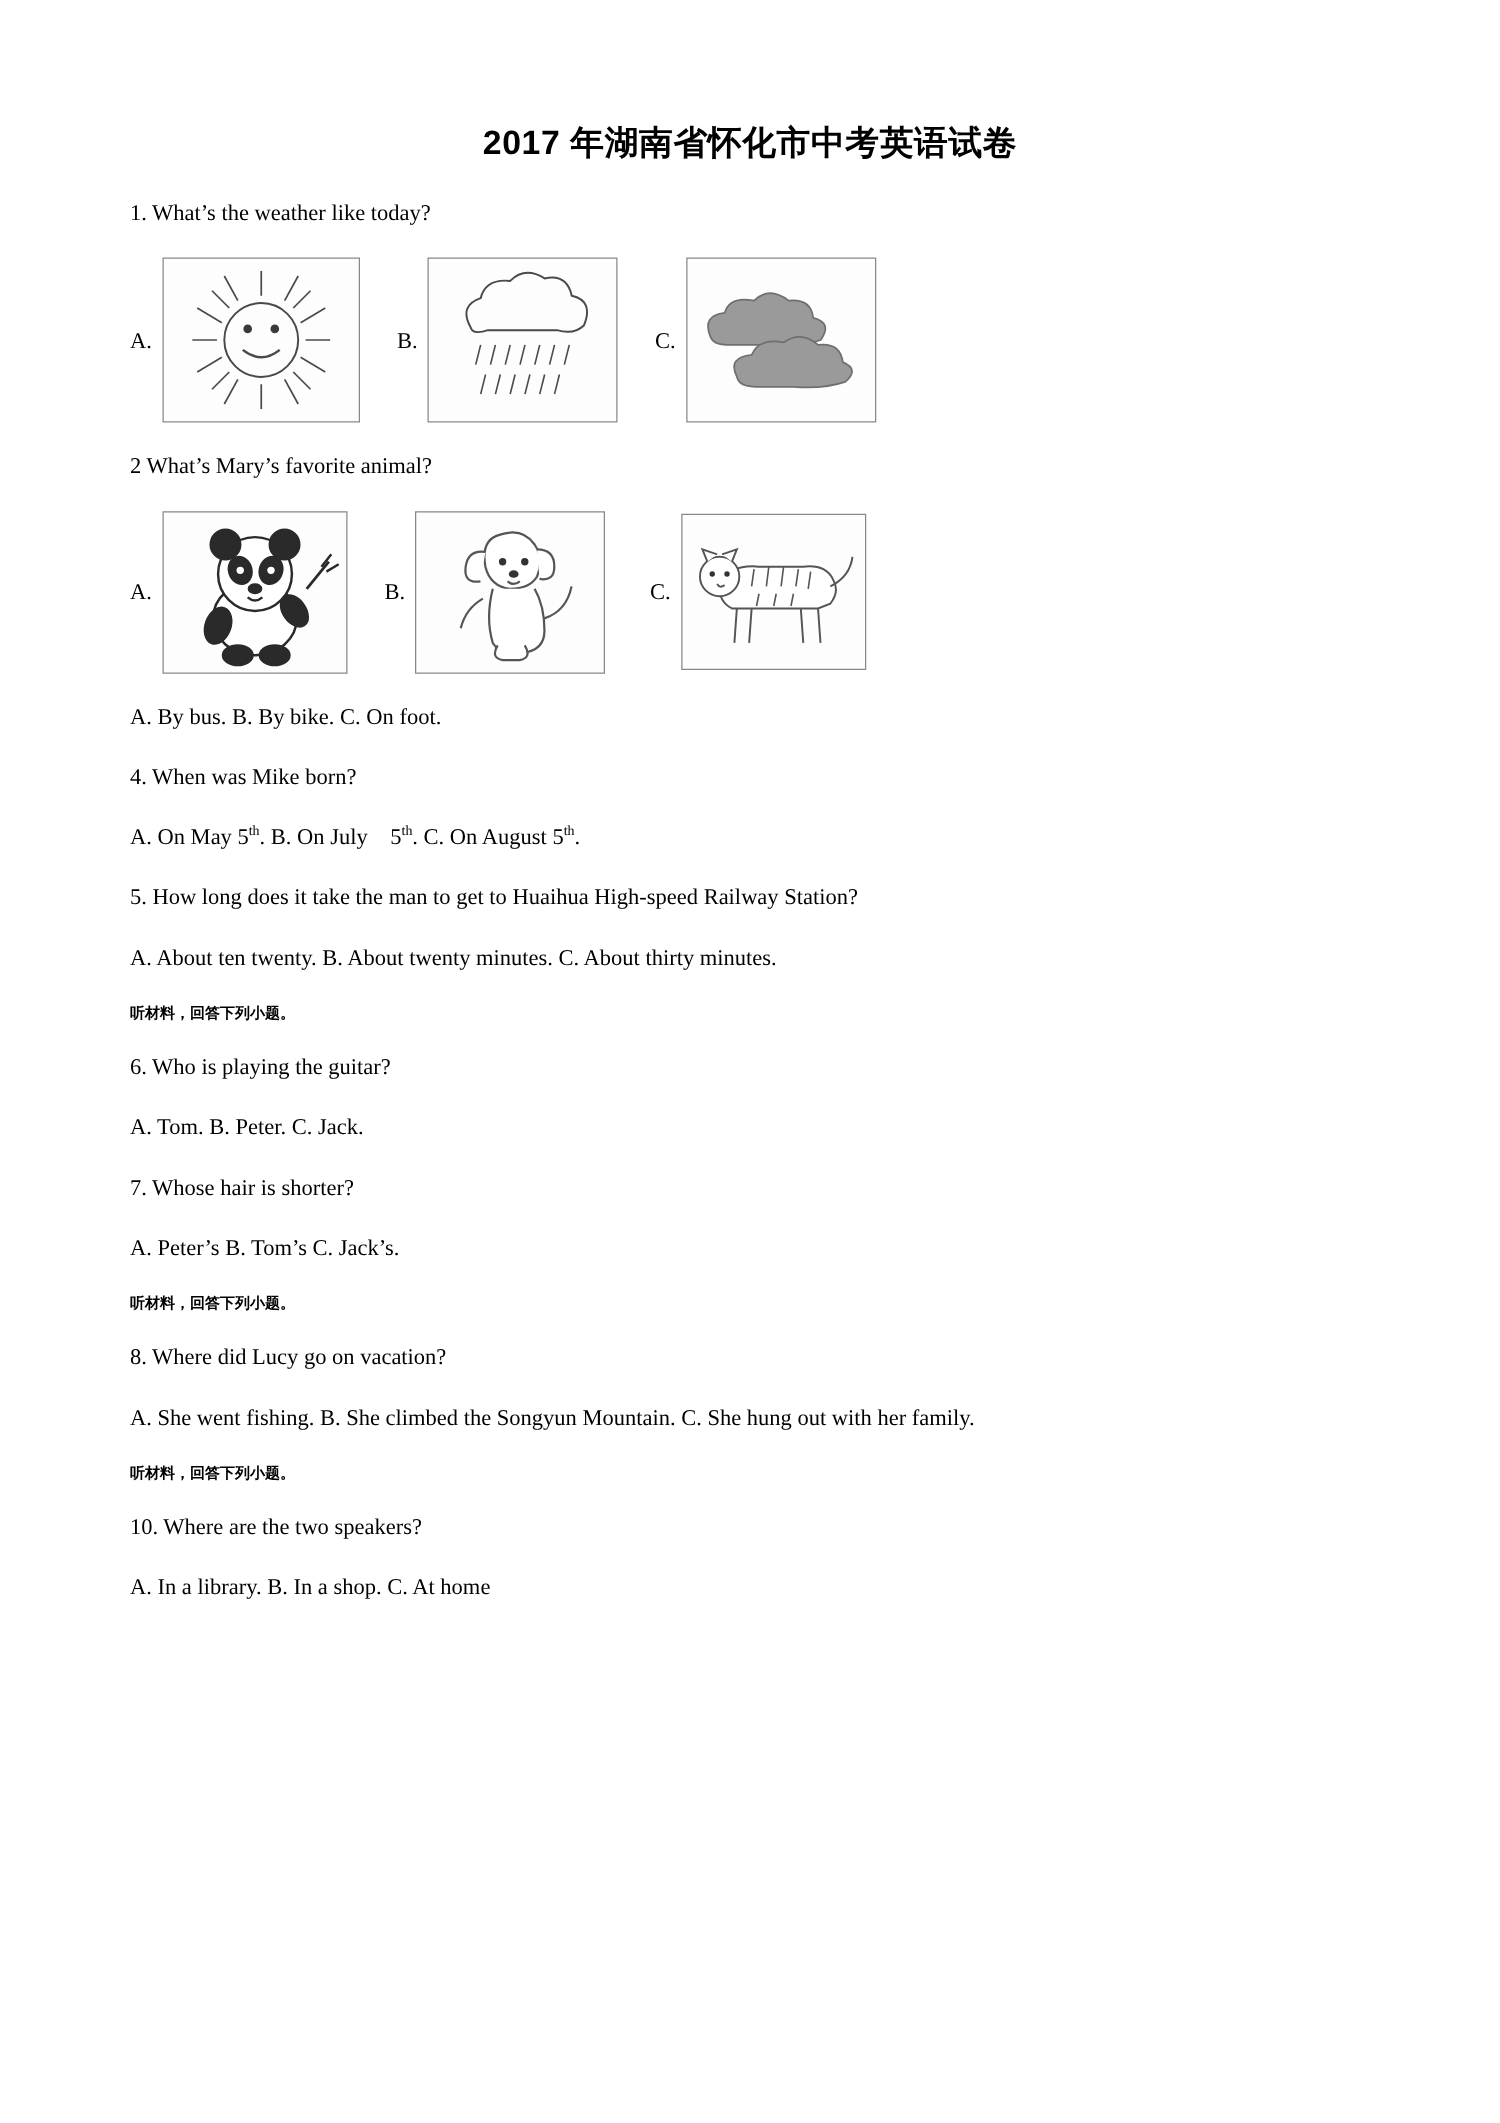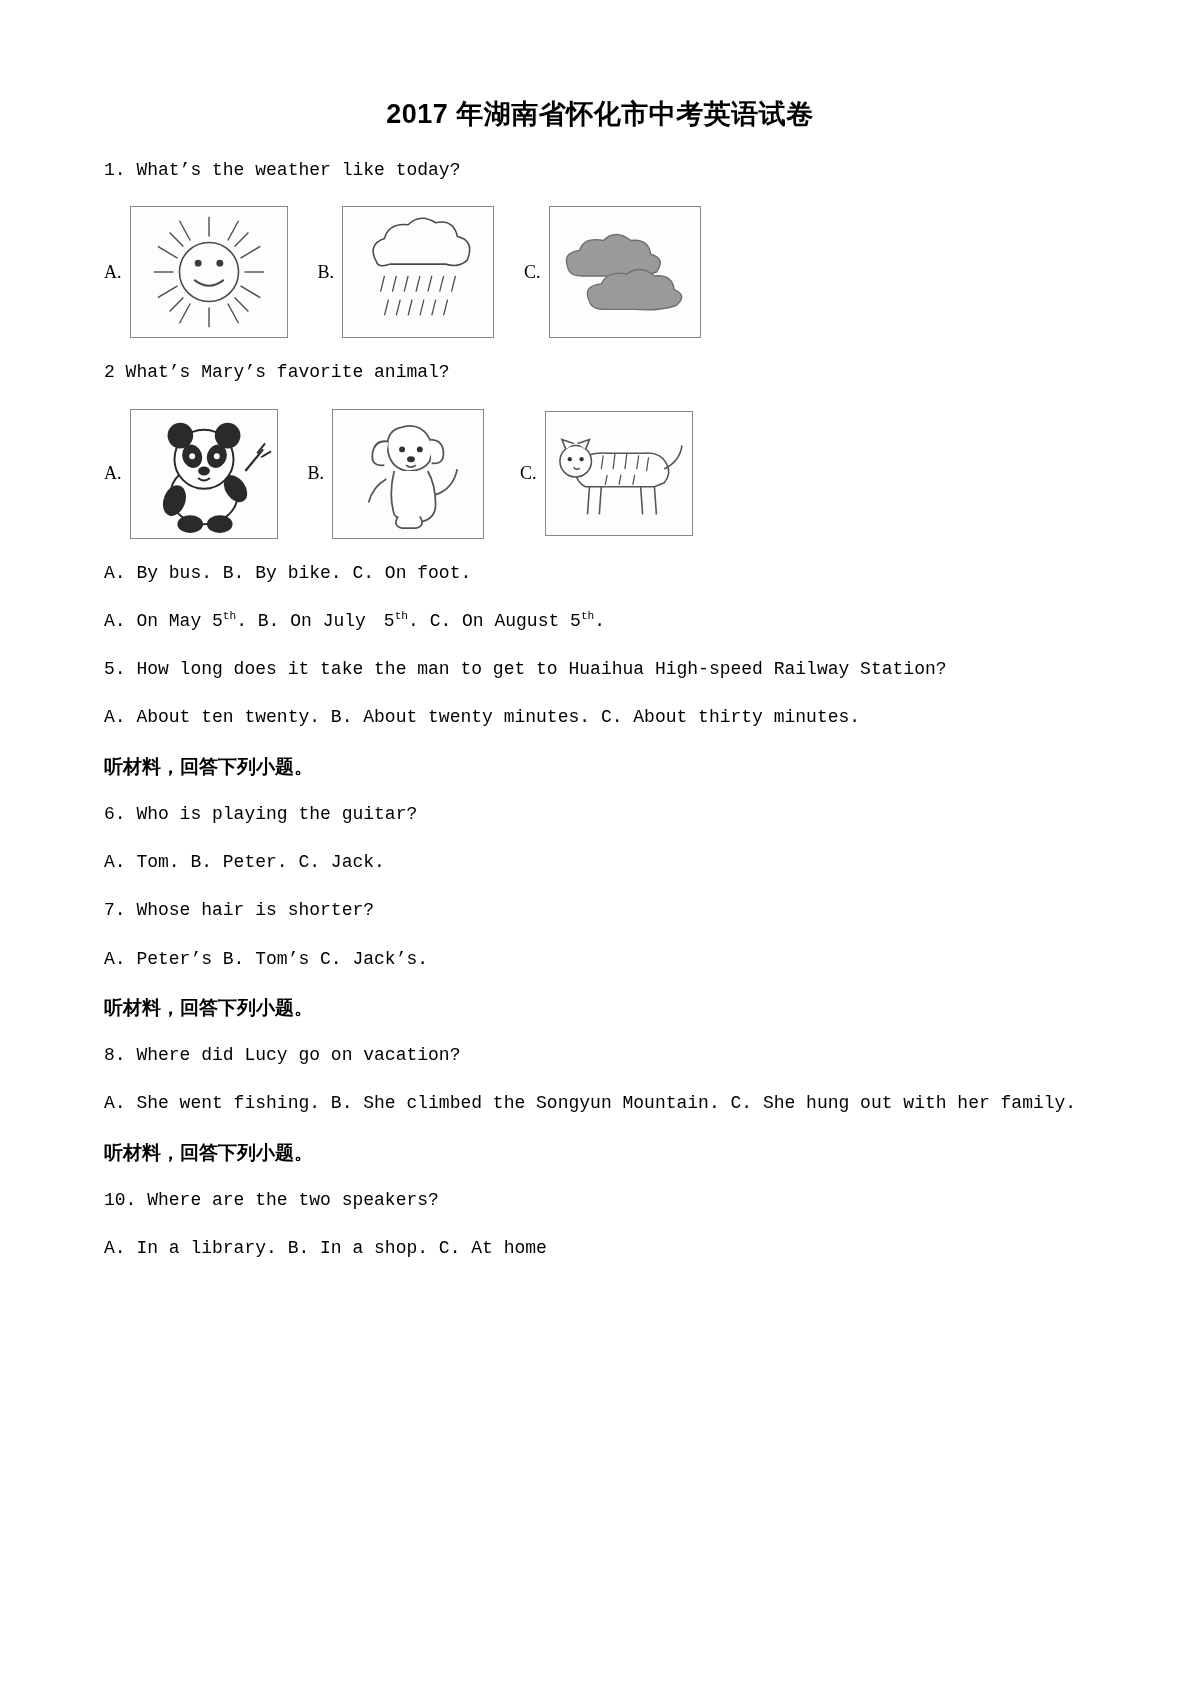--- a/index.html
+++ b/index.html
@@ -33,26 +33,25 @@
   .section-head {
     font-family: "Liberation Sans", sans-serif;
     font-size: 20px;
     margin: 0 0 20px 0;
     letter-spacing: 0.5px;
   }
   .q-line {
     font-size: 18px;
     line-height: 1.35;
     margin: 0 0 24px 0;
-    font-family: Liberation Mono, monospace;
   }
   .cn-bold {
     font-family: Liberation Mono, monospace;
     font-weight: bold;
-    font-size: 19px;
+    font-size: 12px;
     margin: 0 0 22px 0;
   }
   .pic-row {
     display: flex;
     align-items: center;
     margin: 0 0 22px 0;
   }
   .pic-row .opt-label {
     font-size: 18px;
     margin-right: 8px;
@@ -222,20 +221,21 @@
             <path d="M58 44 L56 58 M70 42 L68 58 M82 42 L80 58 M94 44 L92 58 M104 46 L102 60"></path>
             <path d="M62 64 L60 74 M76 64 L74 74 M90 64 L88 74"></path>
           </g>
         </g>
       </svg>
     </span>
   </div>
 
   <div class="q-line">A. By bus. B. By bike. C. On foot.</div>
 
+  <div class="q-line">4. When was Mike born?</div>
   <div class="q-line">
     <span>A. On May 5</span><sup>th</sup><span>. B. On July</span><span class="gap-sm"></span><span>5</span><sup>th</sup><span>. C. On August 5</span><sup>th</sup><span>.</span>
   </div>
 
   <div class="q-line">5. How long does it take the man to get to Huaihua High-speed Railway Station?</div>
   <div class="q-line">A. About ten twenty. B. About twenty minutes. C. About thirty minutes.</div>
 
   <div class="cn-bold">听材料，回答下列小题。</div>
 
   <div class="q-line">6. Who is playing the guitar?</div>

